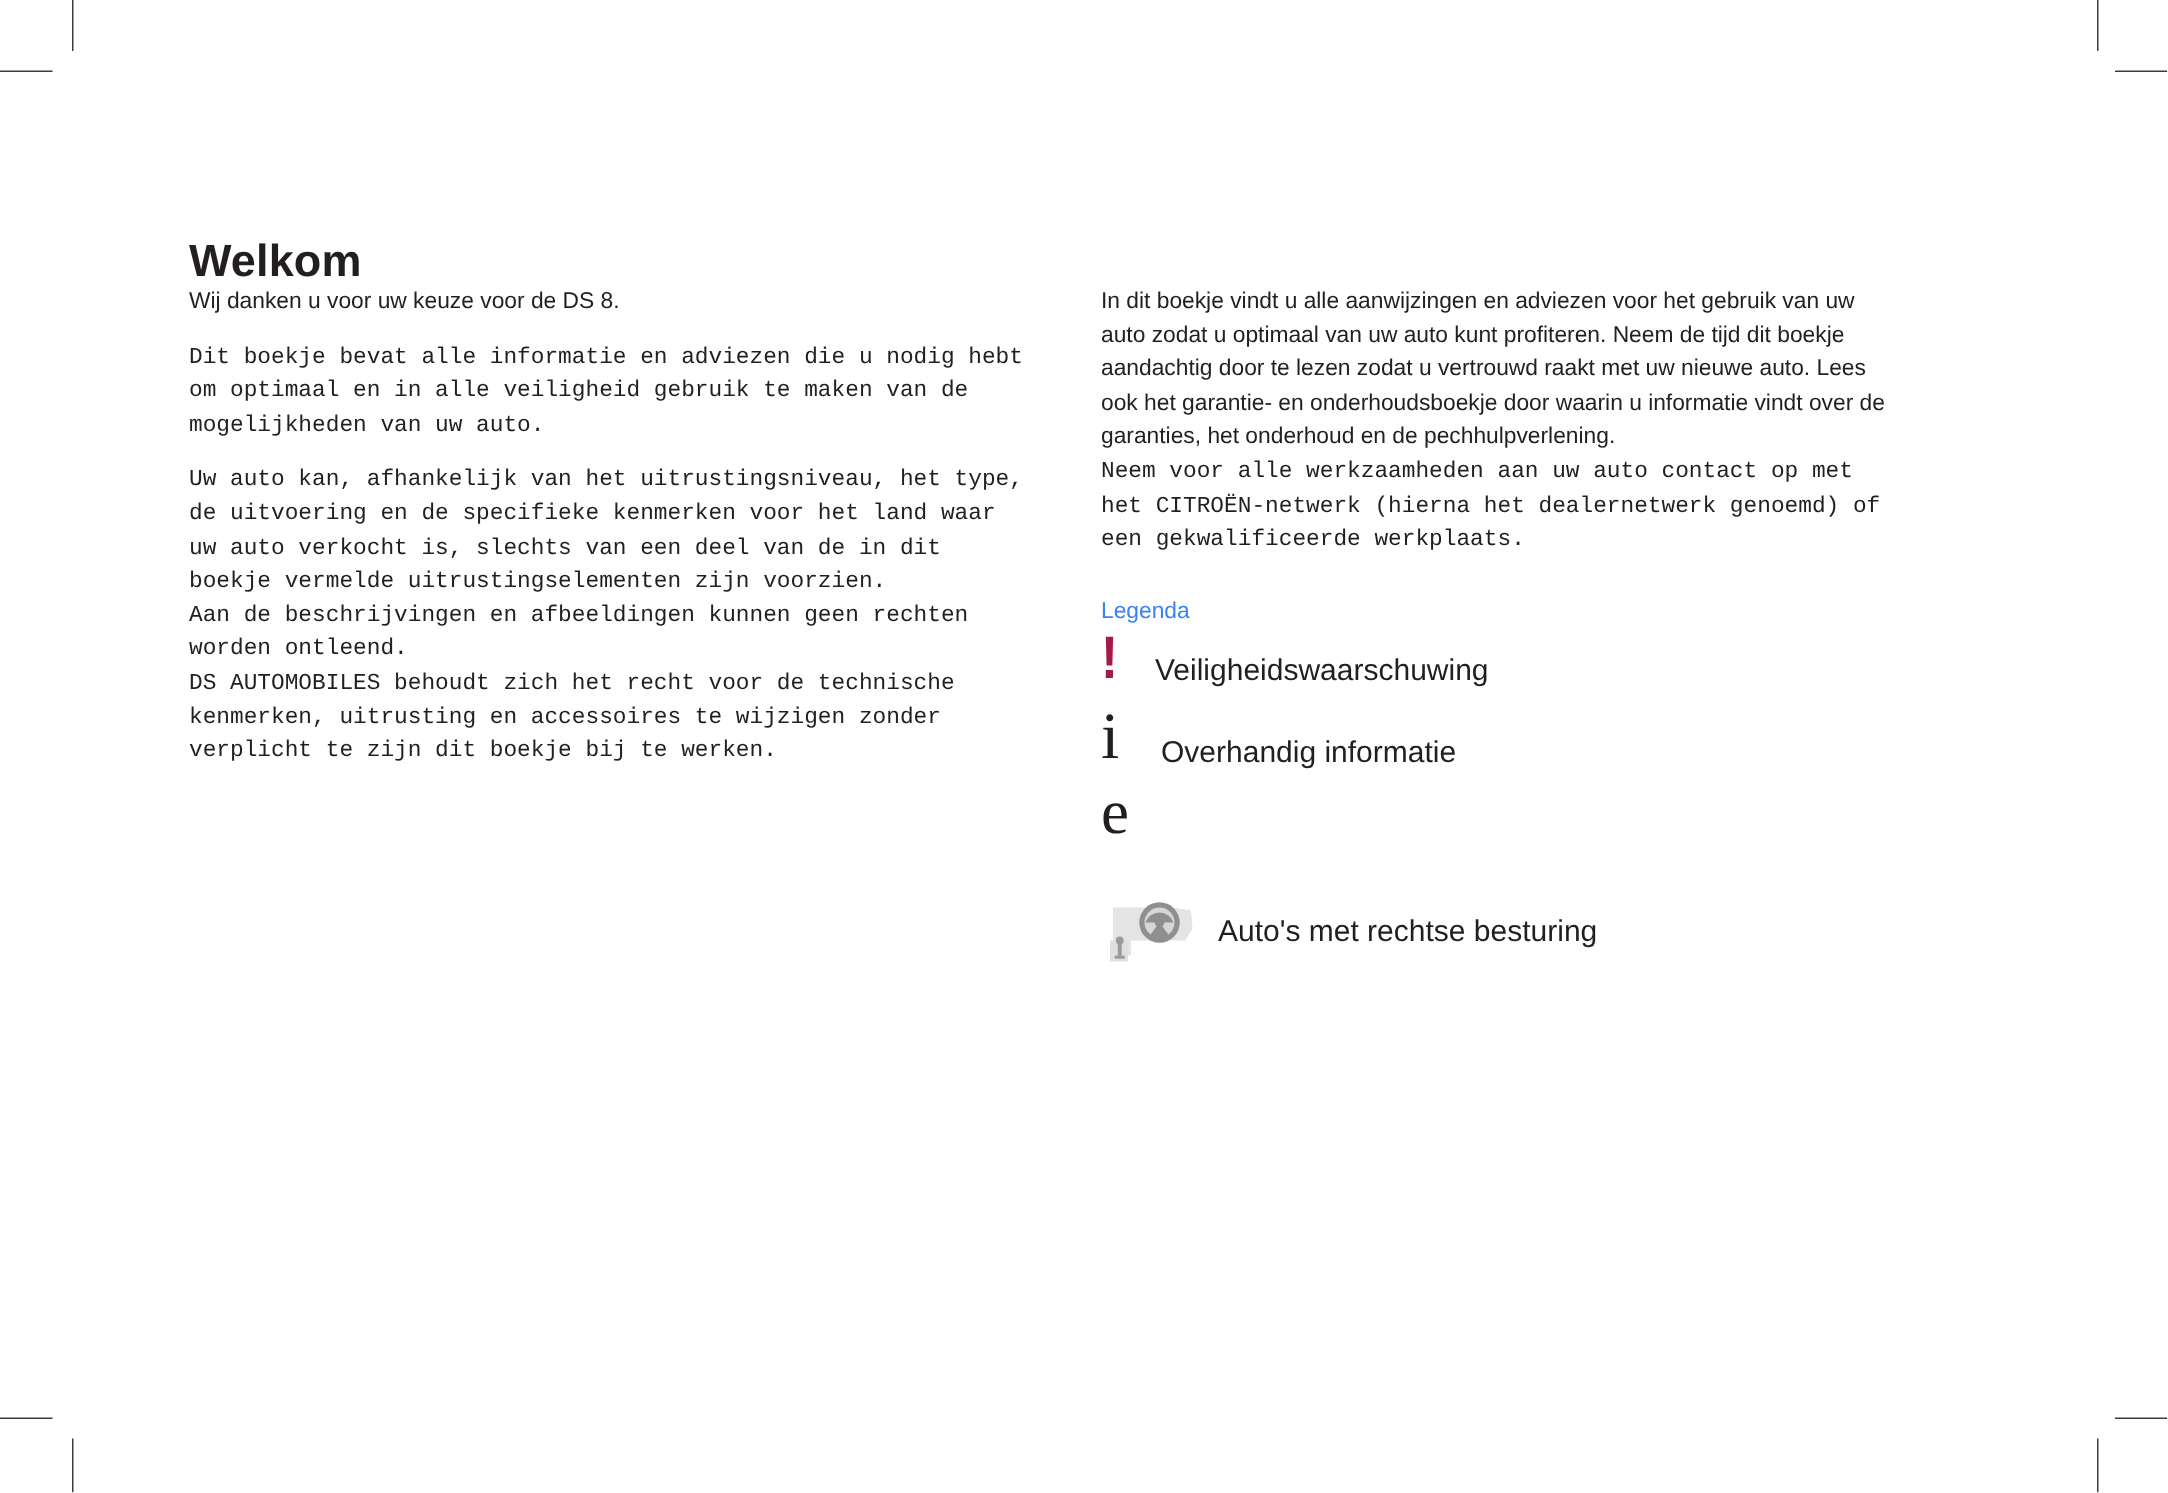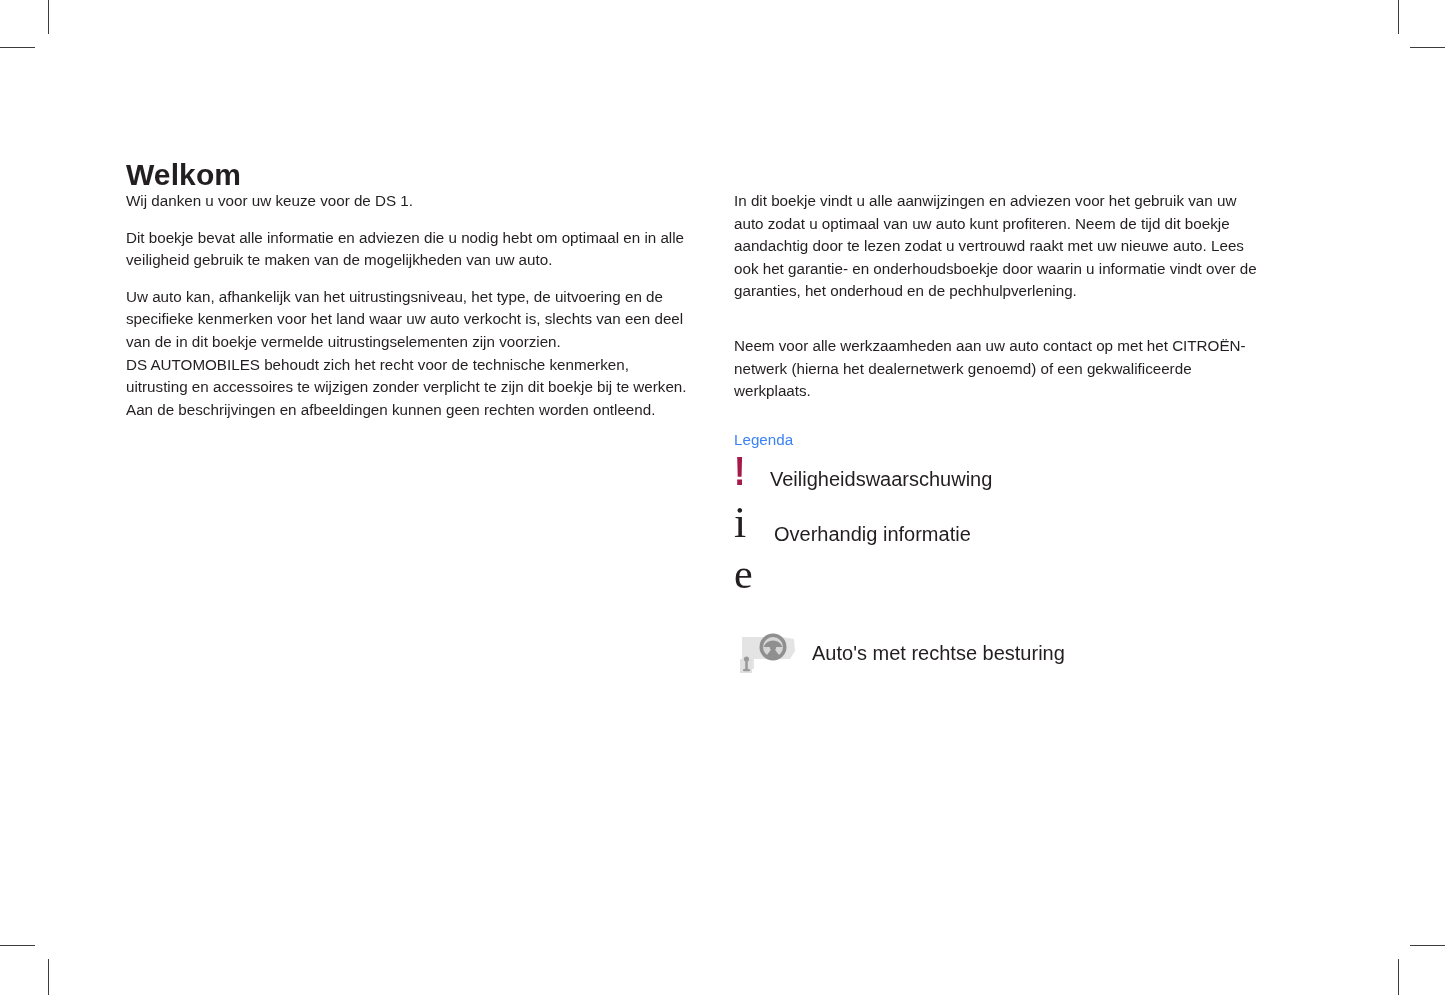--- a/index.html
+++ b/index.html
@@ -52,23 +52,23 @@
     position: absolute;
     top: 190px;
     font-size: 15.2px;
     line-height: 22.6px;
     color: #231f20;
   }
   .col-left  { left: 126px; width: 562px; }
   .col-right { left: 734px; width: 524px; }
 
   .para { margin: 0 0 0 0; }
-  .para + .para { margin-top: 0; }
+  .para + .para { margin-top: 0; font-family: Liberation Mono, monospace; }
   .para.gap-before { margin-top: 14px; }
-  .para.gap-before-lg { margin-top: 32px; }
+  .para.gap-before-lg { }
   .para strong { font-weight: 700; }
 
   
   .legend-title {
     margin-top: 26px;
     font-size: 15.2px;
     line-height: 22.6px;
     color: #3b82f6;
   }
   .legend-list {
@@ -148,25 +148,25 @@
   <div class="crop crop-v crop-tr-v"></div>
   <div class="crop crop-h crop-tr-h"></div>
   <div class="crop crop-v crop-bl-v"></div>
   <div class="crop crop-h crop-bl-h"></div>
   <div class="crop crop-v crop-br-v"></div>
   <div class="crop crop-h crop-br-h"></div>
 
   <h1 class="page-title">Welkom</h1>
 
   <div class="col col-left">
-    <p class="para">Wij danken u voor uw keuze voor de DS 1.</p>
+    <p class="para">Wij danken u voor uw keuze voor de DS 8.</p>
     <p class="para gap-before">Dit boekje bevat alle informatie en adviezen die u nodig hebt om optimaal en in alle veiligheid gebruik te maken van de mogelijkheden van uw auto.</p>
     <p class="para gap-before">Uw auto kan, afhankelijk van het uitrustingsniveau, het type, de uitvoering en de specifieke kenmerken voor het land waar uw auto verkocht is, slechts van een deel van de in dit boekje vermelde uitrustingselementen zijn voorzien.</p>
+    <p class="para">Aan de beschrijvingen en afbeeldingen kunnen geen rechten worden ontleend.</p>
     <p class="para">DS AUTOMOBILES behoudt zich het recht voor de technische kenmerken, uitrusting en accessoires te wijzigen zonder verplicht te zijn dit boekje bij te werken.</p>
-    <p class="para">Aan de beschrijvingen en afbeeldingen kunnen geen rechten worden ontleend.</p>
   </div>
 
   <div class="col col-right">
     <p class="para">In dit boekje vindt u alle aanwijzingen en adviezen voor het gebruik van uw auto zodat u optimaal van uw auto kunt profiteren. Neem de tijd dit boekje aandachtig door te lezen zodat u vertrouwd raakt met uw nieuwe auto. Lees ook het garantie- en onderhoudsboekje door waarin u informatie vindt over de garanties, het onderhoud en de pechhulpverlening.</p>
     <p class="para gap-before-lg">Neem voor alle werkzaamheden aan uw auto contact op met het CITROËN-netwerk (hierna het dealernetwerk genoemd) of een gekwalificeerde werkplaats.</p>
 
     <div class="legend-title">Legenda</div>
 
     <div class="legend-list">
 

